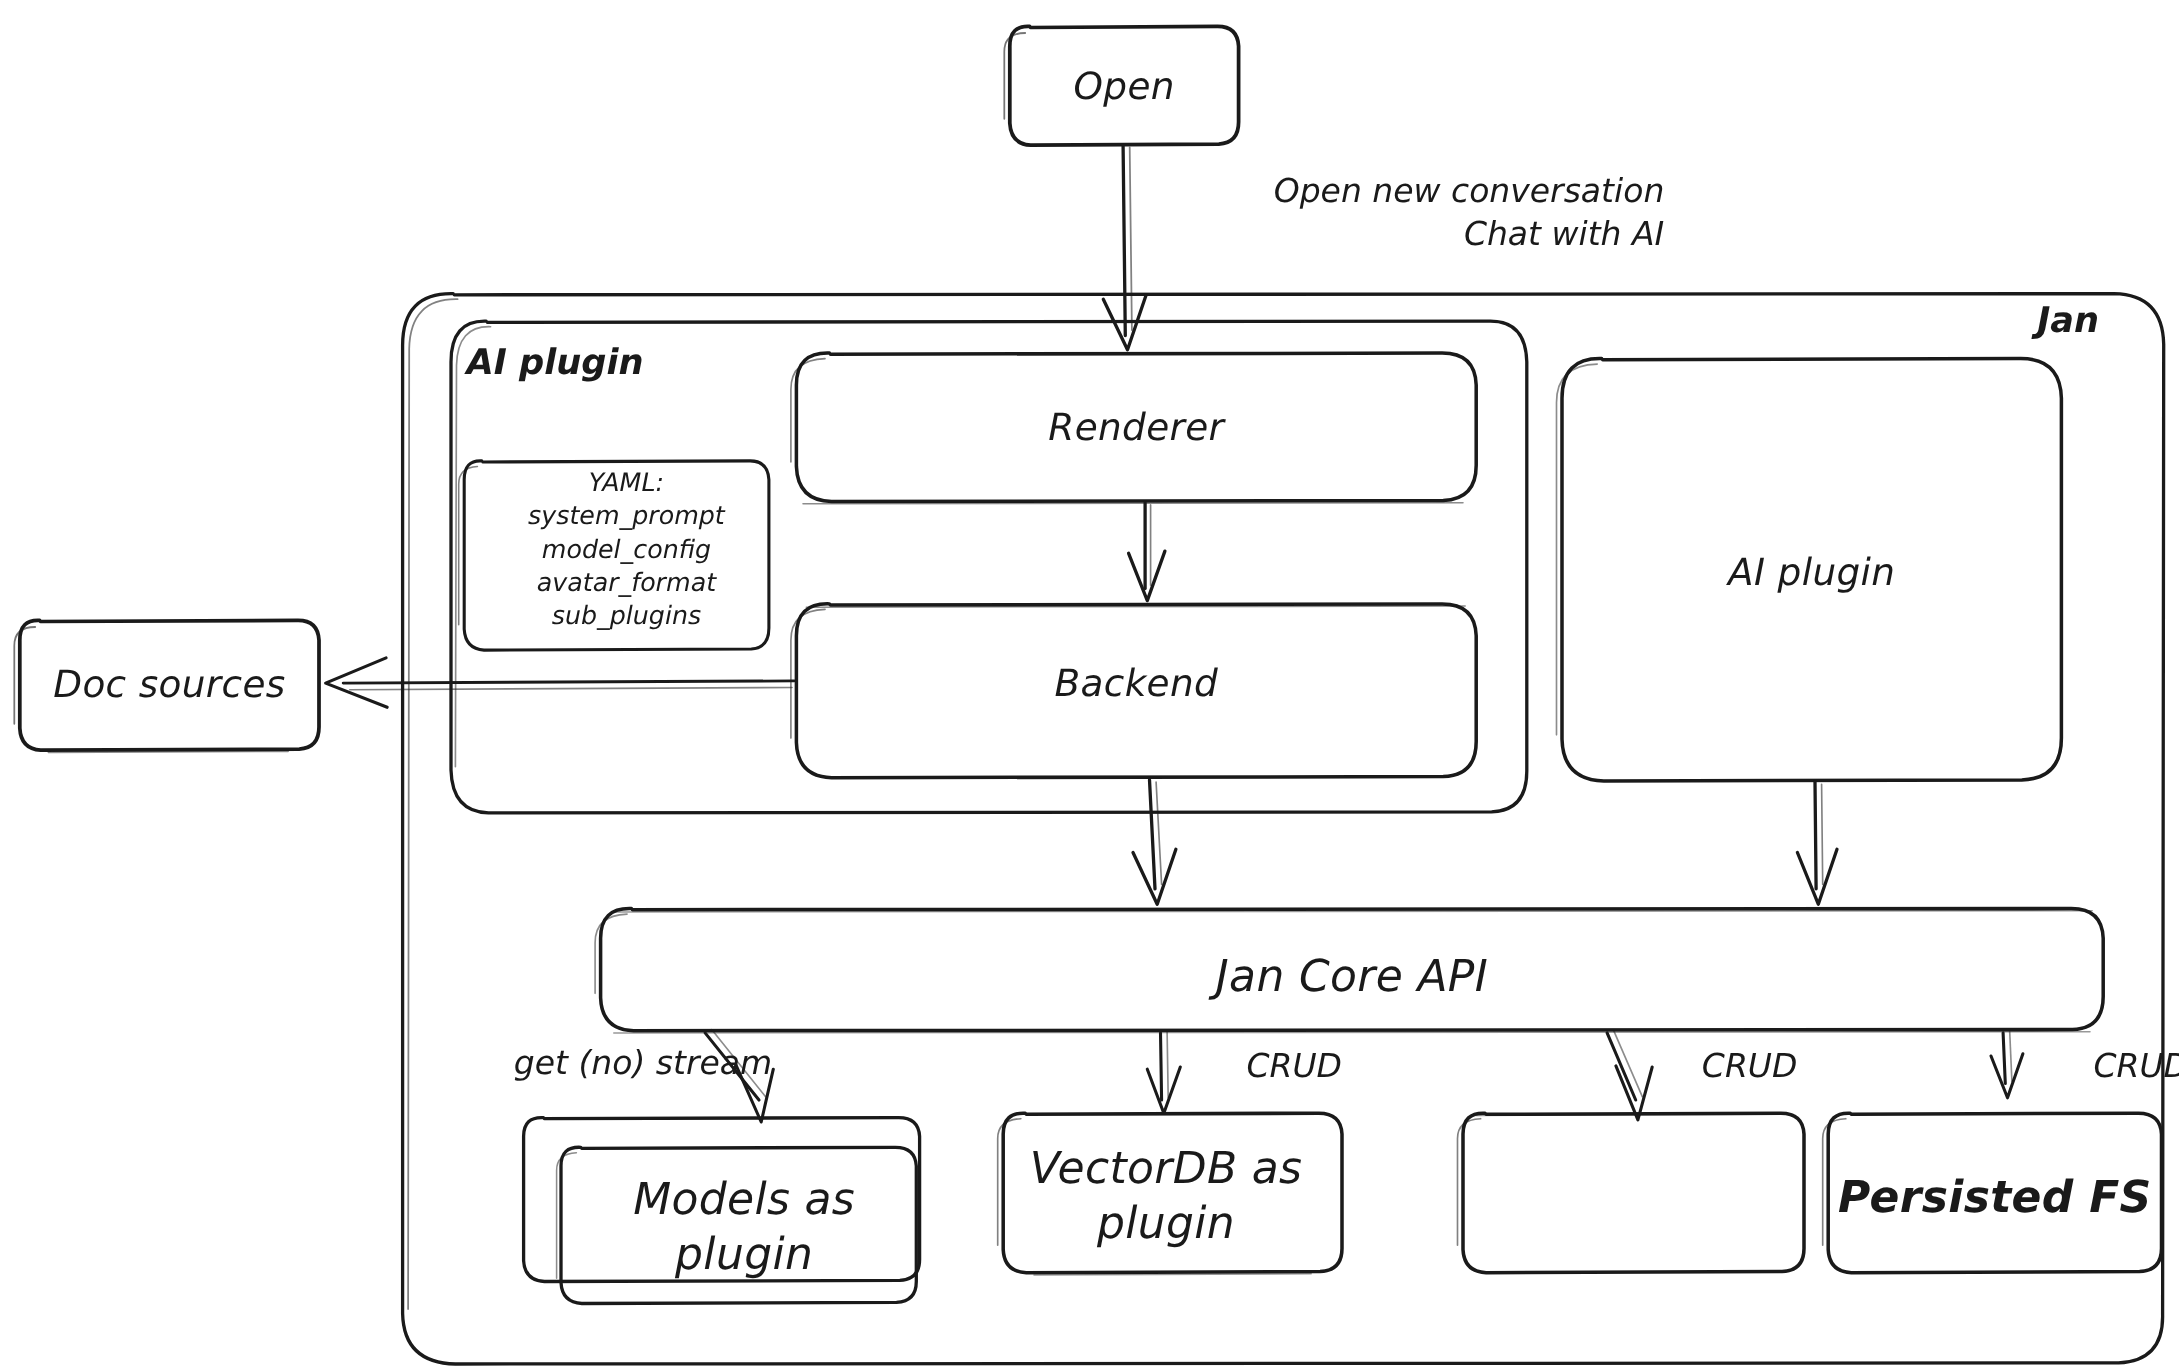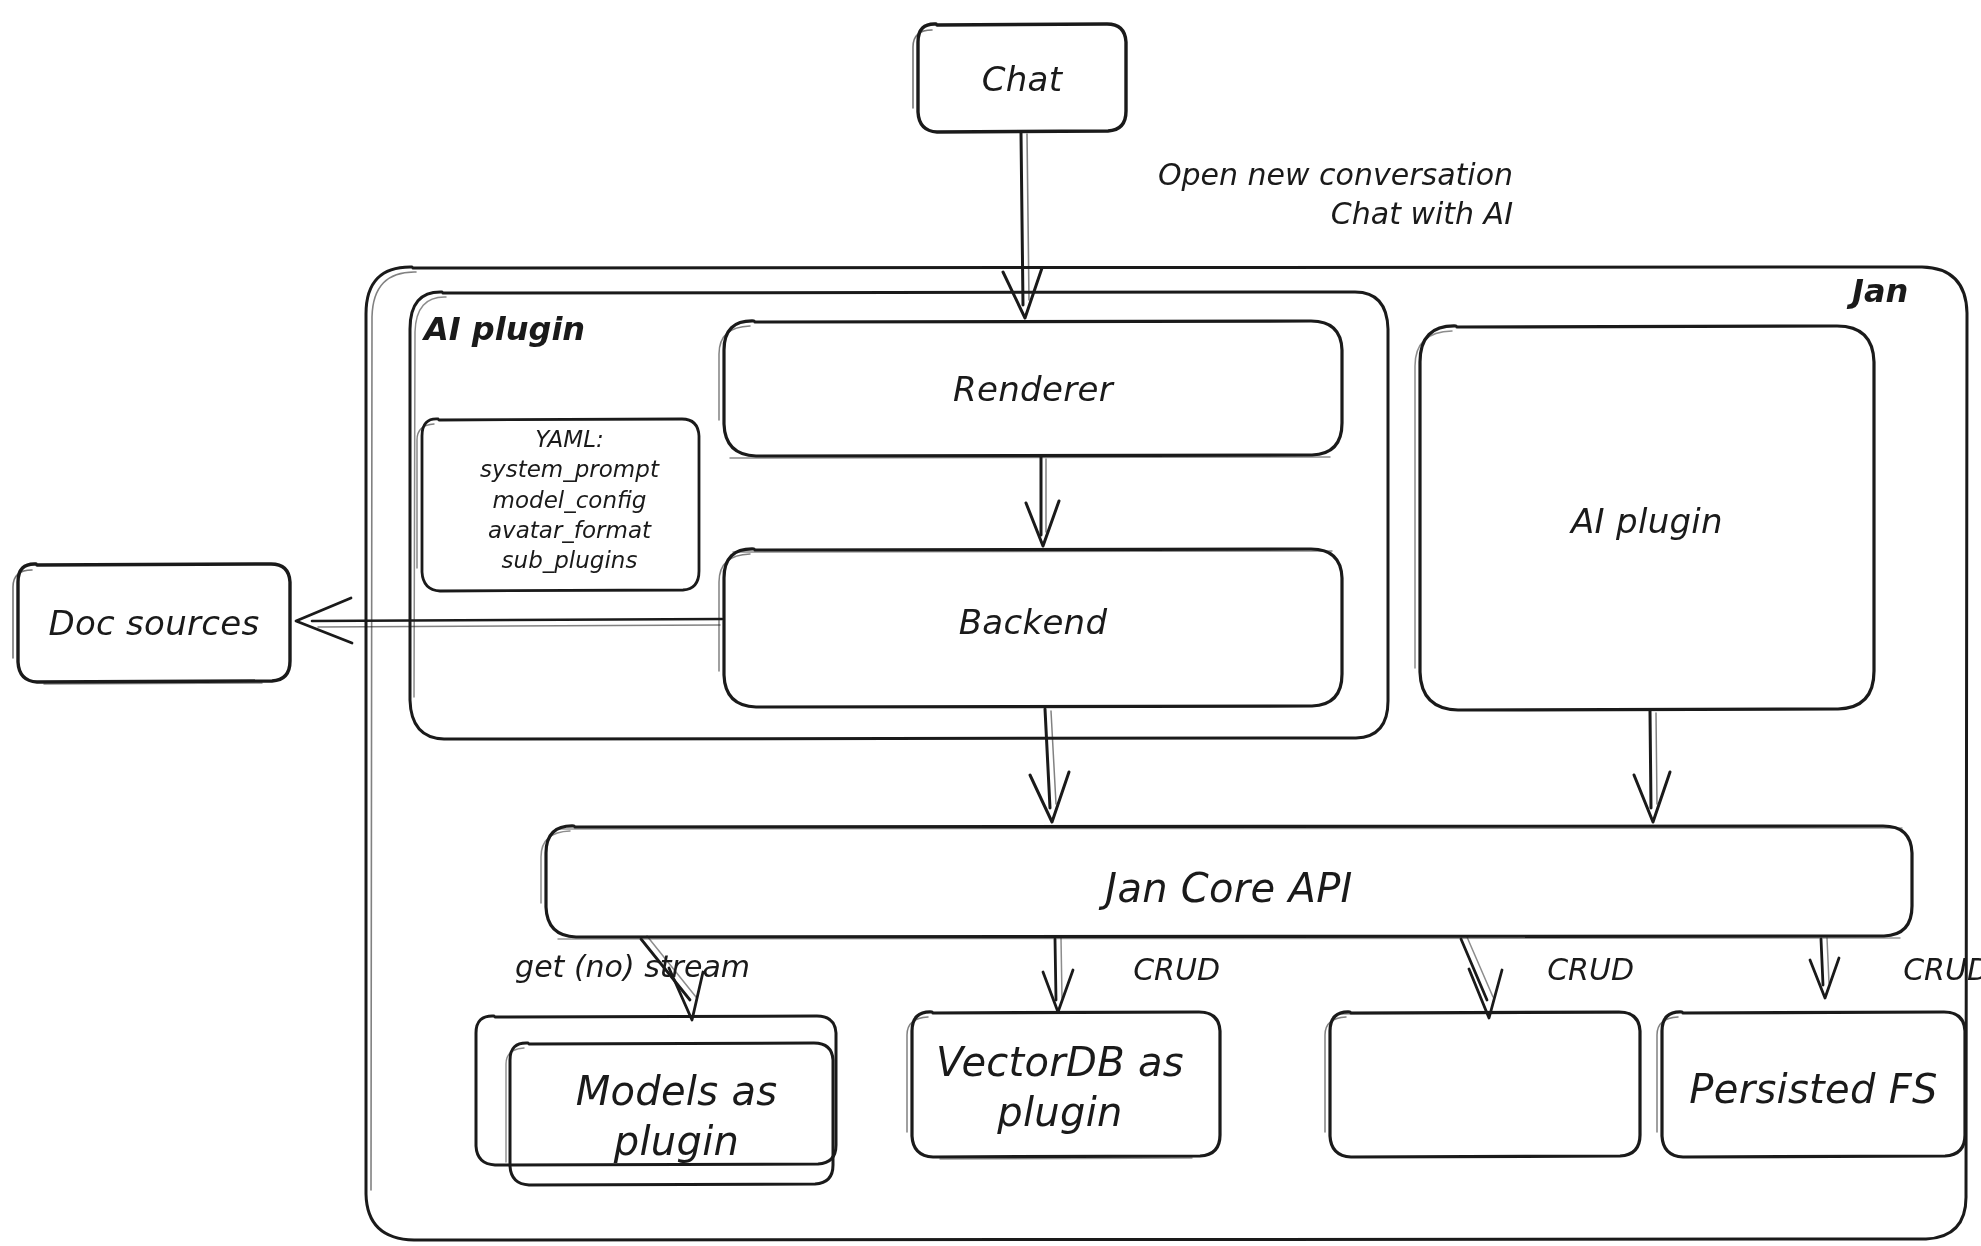--- a/index.html
+++ b/index.html
@@ -200,51 +200,51 @@
         <path d="M 1810 960 L 1825 998 L 1839 958" stroke-width="2.8"></path>
       </g>
 
     </g>
   </svg>
 
   <div class="container-title" style="left:1852px; top:272px;">Jan</div>
 
   <div class="container-title" style="left:424px; top:310px;">AI plugin</div>
 
-  <div class="node-label sz-big" style="left:918px; top:58px; width:208px;">Chat</div>
+  <div class="node-label sz-big" style="left:918px; top:58px; width:208px;">Open</div>
 
   <div class="edge-label" style="left:1043px; top:155px; width:470px;">Open new conversation
 Chat with AI</div>
 
   <div class="node-label sz-big" style="left:724px; top:601px; width:618px;">Backend</div>
 
   <div class="node-label sz-big" style="left:724px; top:368px; width:618px;">Renderer</div>
 
   <div class="yaml-label" style="left:442px; top:424px; width:255px;">YAML:
 system_prompt
 model_config
 avatar_format
 sub_plugins</div>
 
   <div class="node-label sz-big" style="left:1420px; top:500px; width:454px;">AI plugin</div>
 
   <div class="node-label sz-big" style="left:18px; top:602px; width:272px;">Doc sources</div>
 
   <div class="node-label sz-mid" style="left:546px; top:863px; width:1366px;">Jan Core API</div>
 
-  <div class="edge-label" style="left:362px; top:947px; width:340px;margin-left:48px;">get (no) stream</div>
+  <div class="edge-label" style="left:362px; top:947px; width:340px;">get (no) stream</div>
 
   <div class="edge-label" style="left:1070px; top:950px; width:150px;">CRUD</div>
 
   <div class="edge-label" style="left:1484px; top:950px; width:150px;">CRUD</div>
 
   <div class="edge-label" style="left:1840px; top:950px; width:150px;">CRUD</div>
 
   <div class="node-label sz-mid" style="left:520px; top:1066px; width:313px;">Models as
 plugin</div>
 
   <div class="node-label sz-mid" style="left:912px; top:1037px; width:296px;">VectorDB as
 plugin</div>
 
 
-  <div class="node-label sz-mid" style="left:1662px; top:1064px; width:303px;">Persisted FS</div>
+  <div class="node-label sz-mid" style="left:1662px; top:1064px; width:303px;font-weight:bold;">Persisted FS</div>
 
 </div>
 
 </body></html>

